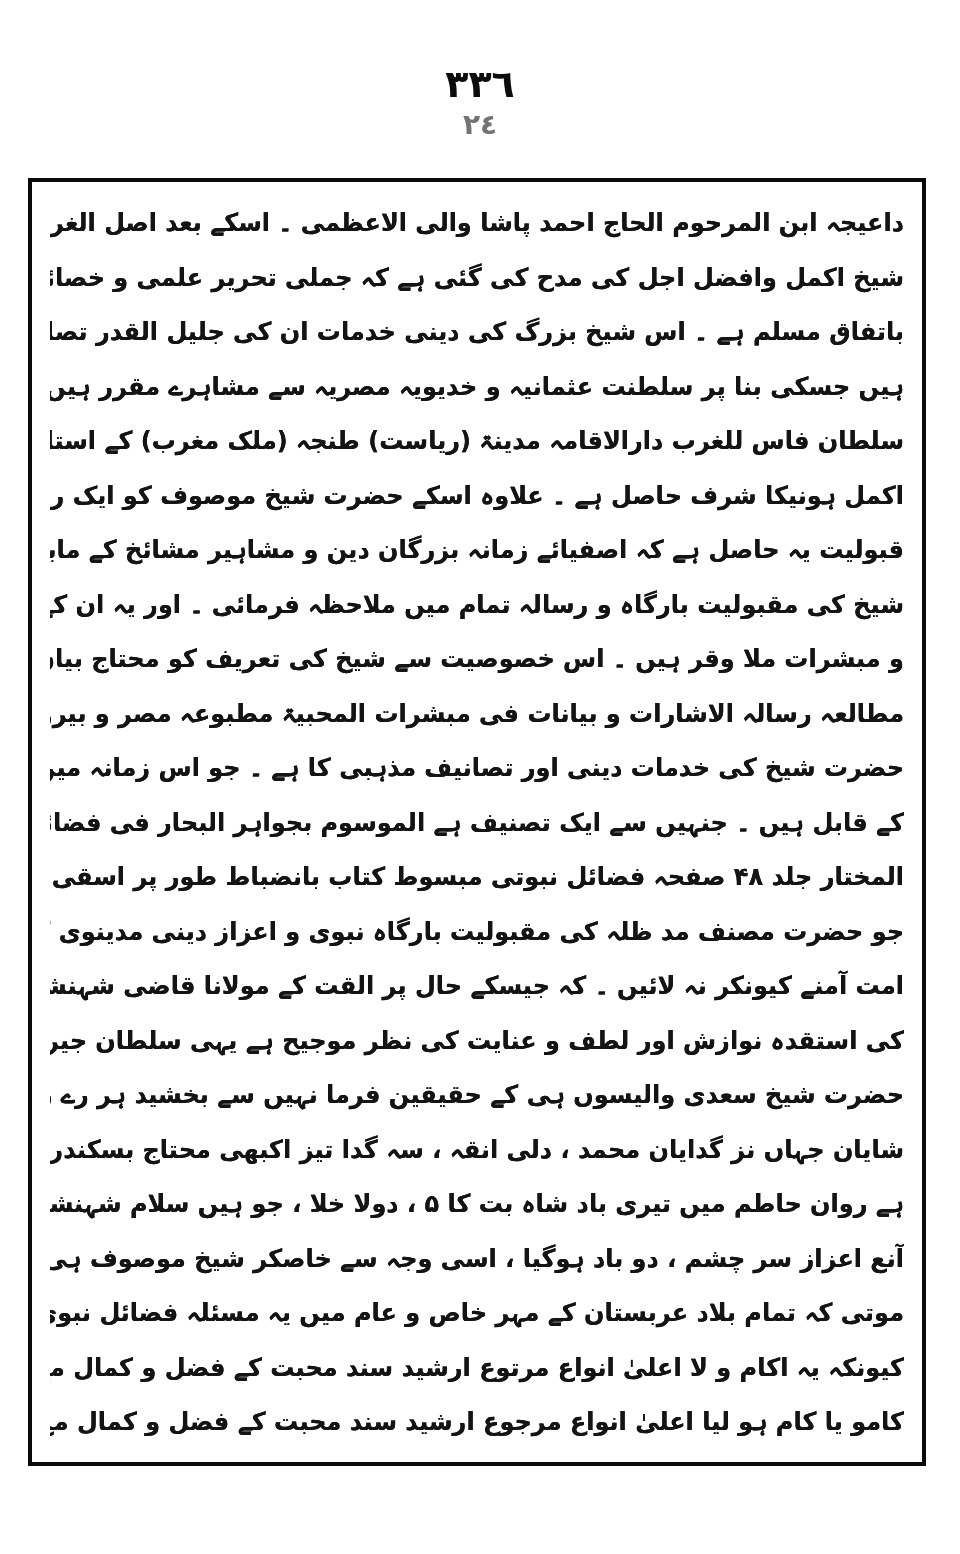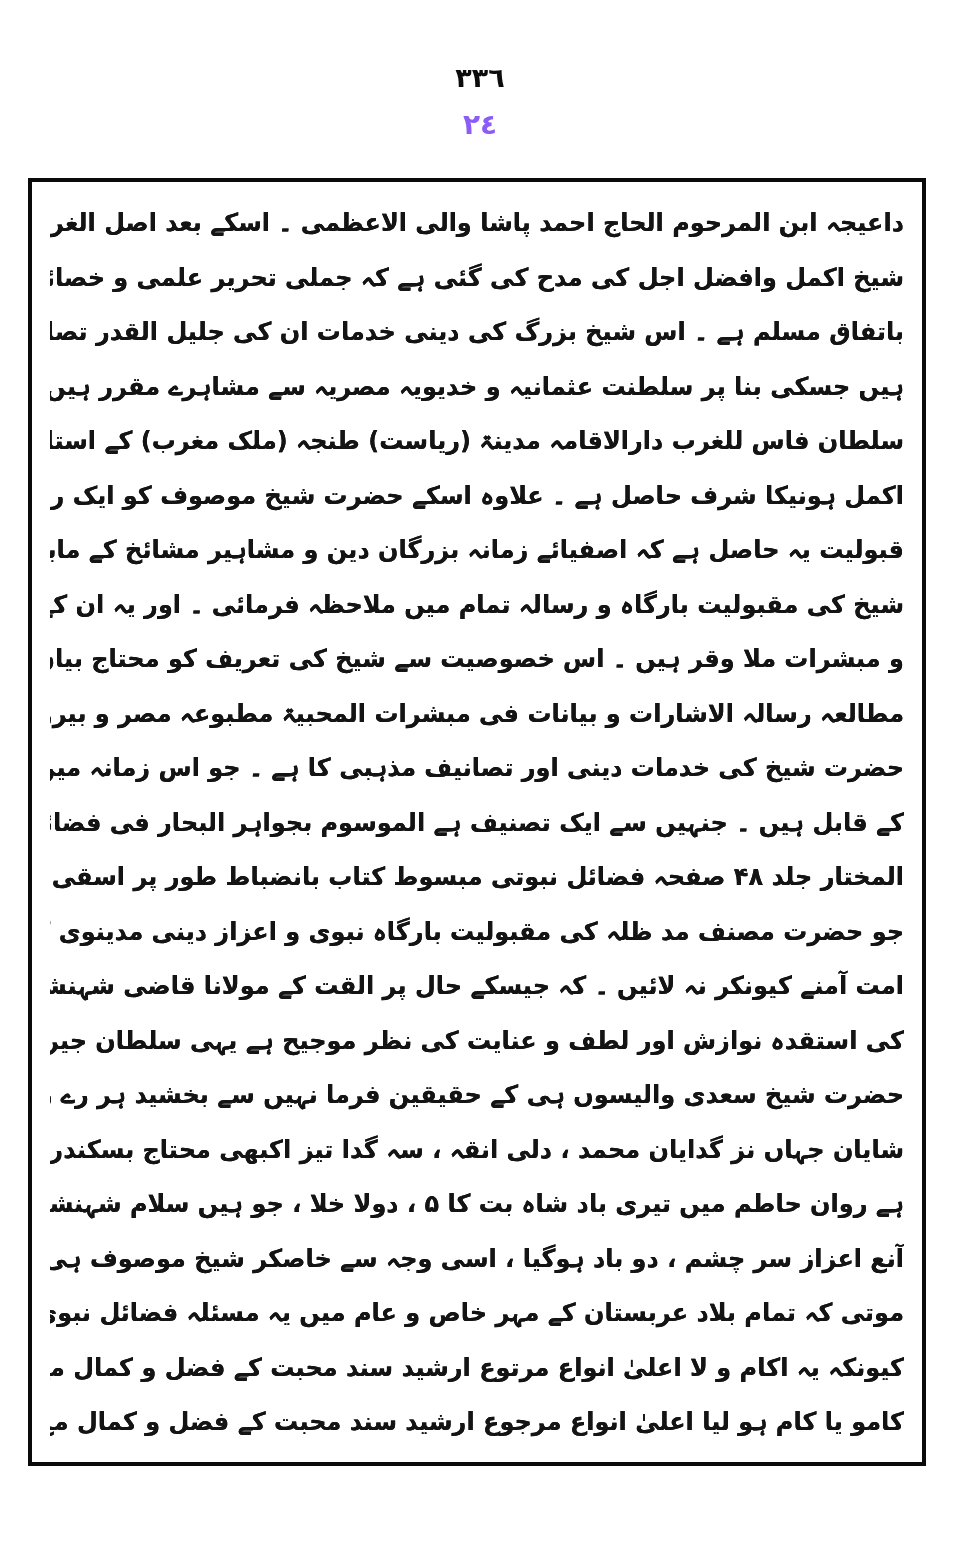--- a/index.html
+++ b/index.html
@@ -17,34 +17,34 @@
     height: 1554px;
     background: #ffffff;
     color: #101010;
   }
   .page-number-top {
     position: absolute;
     top: 62px;
     left: 0;
     width: 100%;
     text-align: center;
-    font-size: 27px;
+    font-size: 38px;
     font-weight: bold;
     letter-spacing: 2px;
     color: #0c0c0c;
   }
   .page-number-sub {
     position: absolute;
     top: 108px;
     left: 0;
     width: 100%;
     text-align: center;
     font-size: 28px;
     font-weight: bold;
-    color: #8b5cf6;
+    color: #737373;
   }
   .text-frame {
     position: absolute;
     top: 178px;
     left: 28px;
     width: 898px;
     height: 1288px;
     border: 4px solid #0a0a0a;
     box-sizing: border-box;
     padding: 14px 18px 10px 18px;

